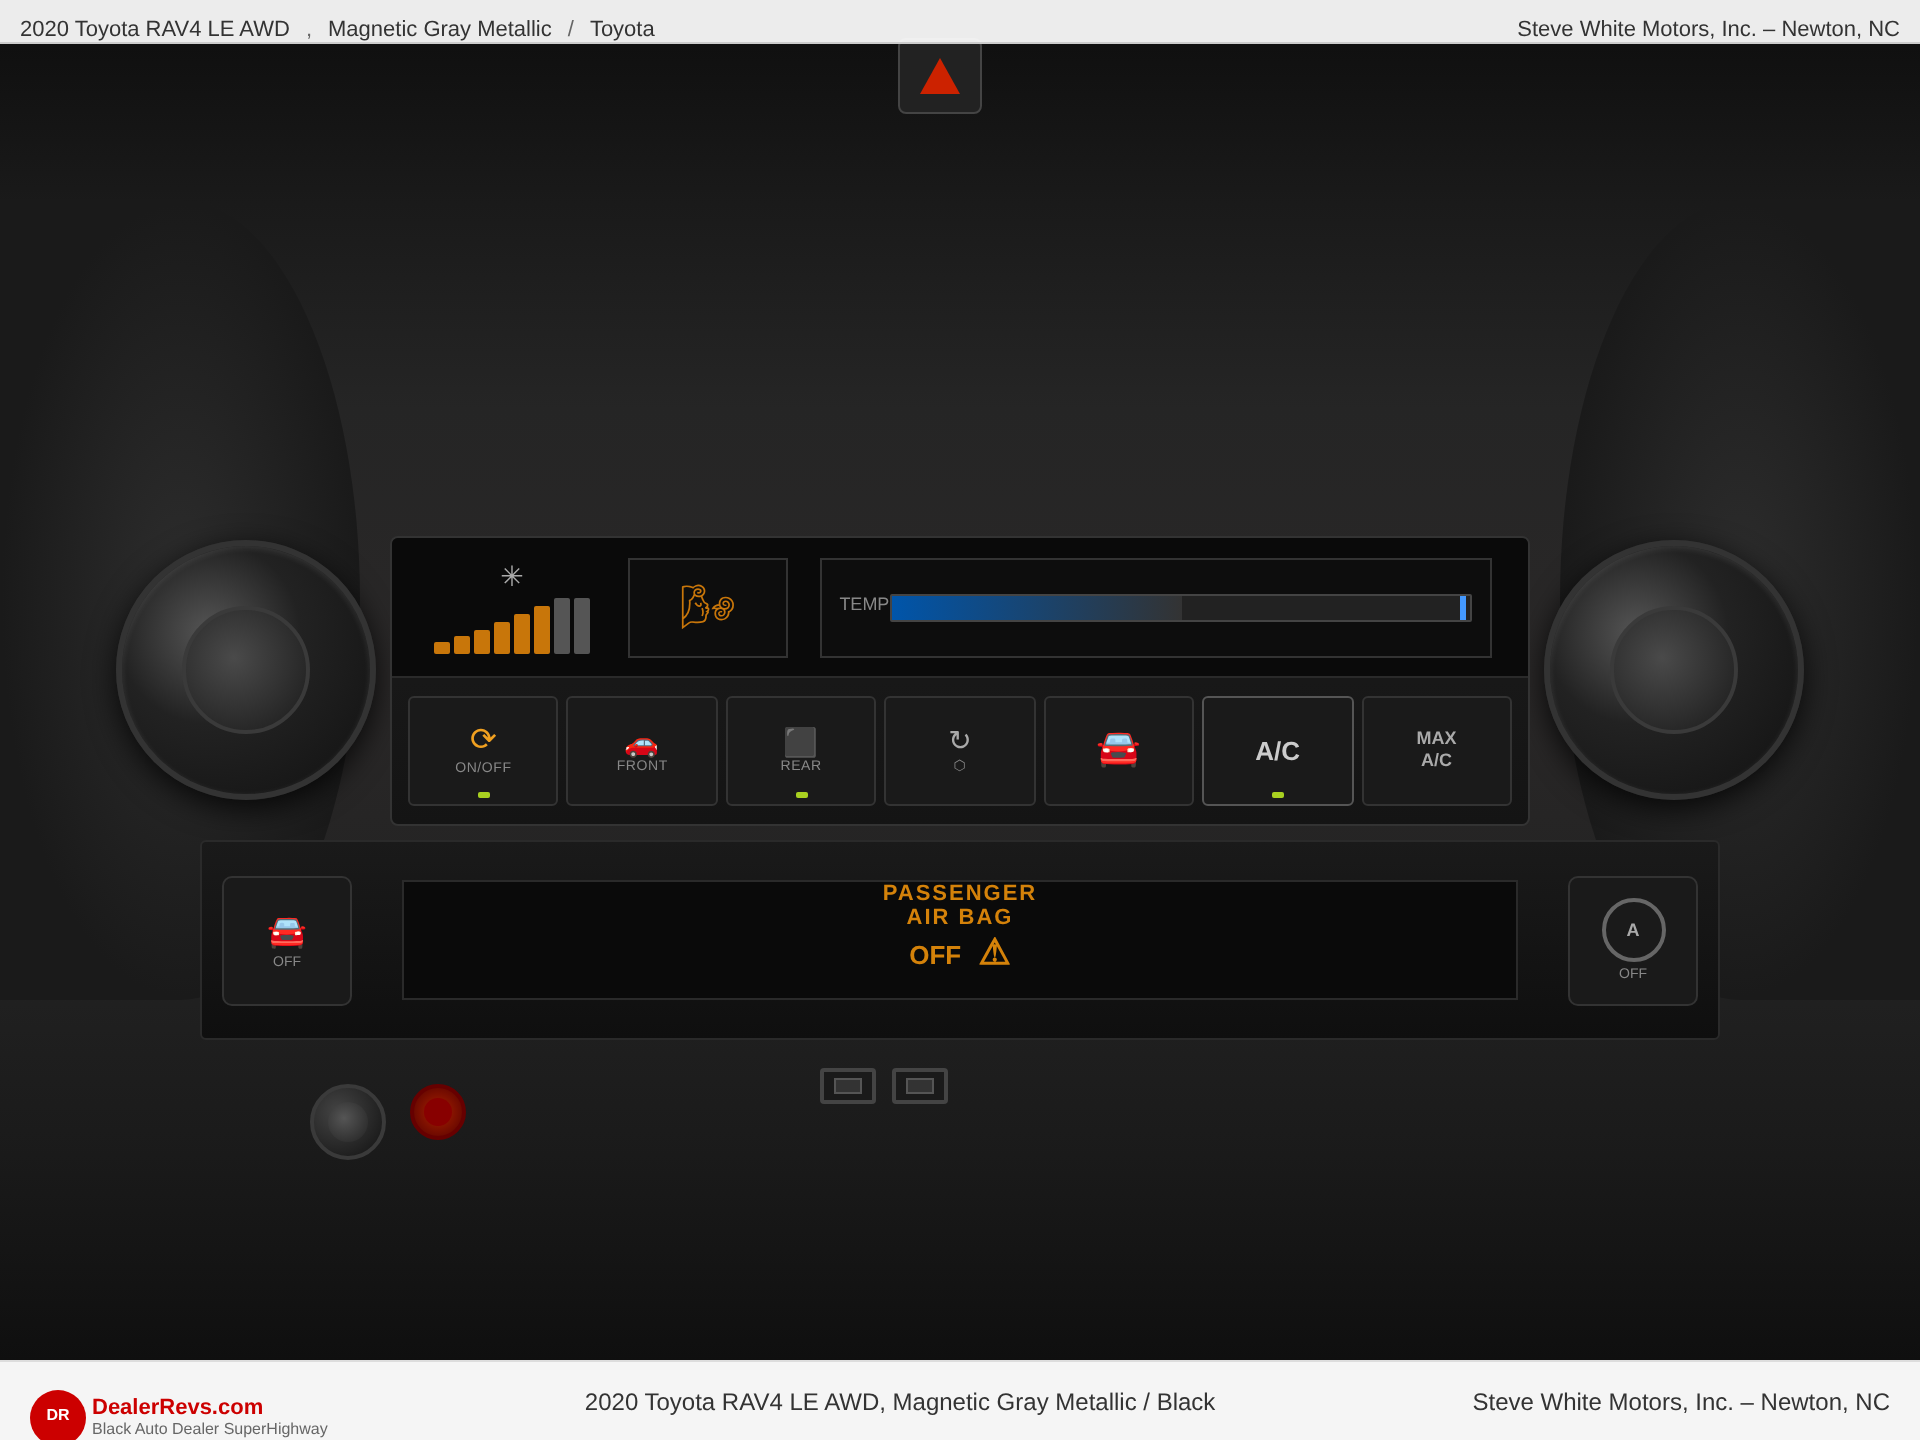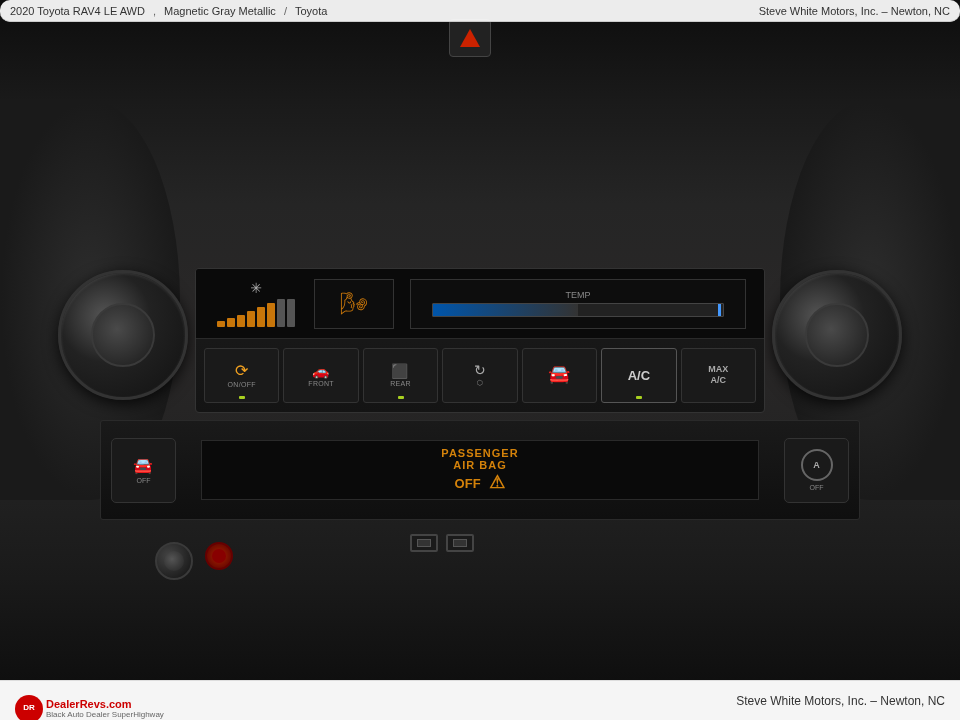--- a/index.html
+++ b/index.html
@@ -232,21 +232,20 @@
       border: 1px solid #2a2a2a;
       border-radius: 3px;
       display: flex;
       align-items: center;
     }
 
     
     .airbag-display {
       flex: 1;
       display: flex;
-      align-items: center;
       justify-content: center;
       height: 60px;
       background: #0a0a0a;
       margin: 10px 15px;
       border: 1px solid #2a2a2a;
     }
     .airbag-text {
       font-size: 11px;
       color: #d4820a;
       text-align: center;
@@ -365,26 +364,25 @@
 
     
     .title-bar {
       position: absolute;
       top: 0;
       left: 0;
       width: 100%;
       height: 22px;
       background: rgba(255,255,255,0.92);
       display: flex;
-      align-items: center;
+      align-items: flex-end;
       padding: 0 10px;
       gap: 5px;
       z-index: 10;
       border-bottom: 1px solid #ccc;
-      border-radius: 10px;
     }
     .title-text {
       font-size: 11px;
       color: #333;
     }
     .title-sep {
       font-size: 11px;
       color: #666;
       margin: 0 3px;
     }
@@ -516,21 +514,21 @@
           <div class="fan-bar" style="height:28px; background:#555;"></div>
           <div class="fan-bar" style="height:28px; background:#555;"></div>
         </div>
       </div>
 
       <div class="airflow-display">
         <span class="airflow-icon" style="font-size:22px; color:#c8760a;">🌬</span>
       </div>
 
       <div class="temp-display" style="flex:1; margin:0 8px; height:50px; border:1px solid #333; background:#0d0d0d; position:relative; padding:5px;">
-        <div style="width:100%; display:flex; flex-direction:column; align-items:center; justify-content:center;">
+        <div style="width:100%; display:flex; flex-direction:row; align-items:center; justify-content:center;">
           <div style="font-size:9px; color:#888; margin-bottom:3px;">TEMP</div>
           <div style="width:90%; height:14px; background:#222; border:1px solid #444; position:relative; border-radius:1px;">
             <div style="width:50%; height:100%; background: linear-gradient(to right, #0055aa, #333);"></div>
             <div style="position:absolute; right:2px; top:0; width:3px; height:100%; background:#4499ff;"></div>
           </div>
         </div>
       </div>
     </div>
 
     <div class="hvac-buttons">
@@ -626,15 +624,16 @@
       <div class="logo-circle">
         <span class="logo-text">DR</span>
       </div>
       <div>
         <div class="dealer-name">DealerRevs.com</div>
         <div class="dealer-tagline">Black Auto Dealer SuperHighway</div>
       </div>
     </div>
   </div>
 
+  <div class="info-center">2020 Toyota RAV4 LE AWD,   Magnetic Gray Metallic / Black</div>
 
   <div class="info-right">Steve White Motors, Inc. – Newton, NC</div>
 </div>
 
 </body></html>

